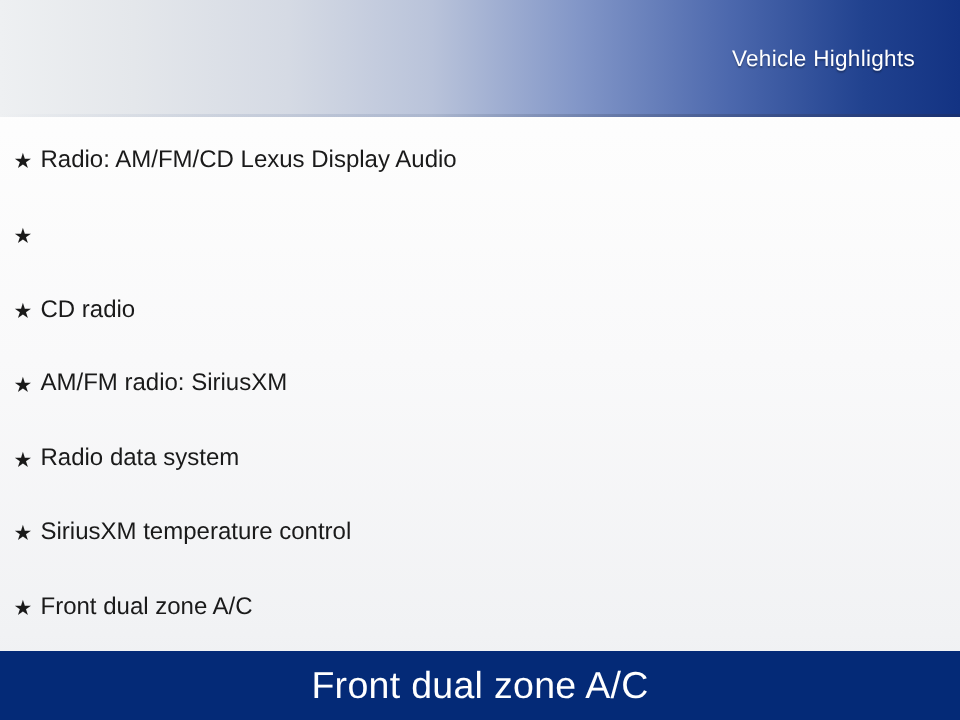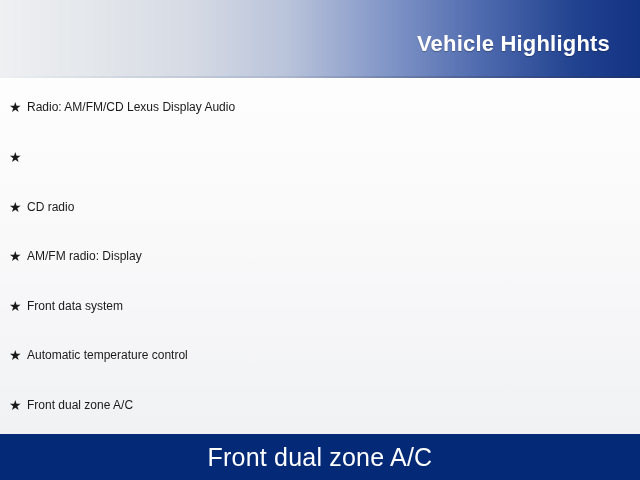--- a/index.html
+++ b/index.html
@@ -45,22 +45,22 @@
     left: 0;
     bottom: 0;
     width: 640px;
     height: 2px;
     background: linear-gradient(to right, rgba(210,214,220,0) 0%, rgba(160,172,196,0.55) 45%, rgba(25,48,112,0.95) 100%);
   }
   .header-title {
     position: absolute;
     right: 30px;
     top: 31px;
-    font-size: 22px;
-    font-weight: bold;
+    font-size: 15px;
+    font-weight: normal;
     color: #ffffff;
     letter-spacing: 0.2px;
     text-shadow: 0 1px 1px rgba(0,0,0,0.28);
     white-space: nowrap;
   }
 
   
   .highlights {
     position: absolute;
     left: 0;
@@ -83,21 +83,21 @@
     display: inline-block;
     width: 18px;
     margin-left: 9px;
     text-align: left;
     font-size: 14px;
     line-height: 1;
     color: #191919;
     flex: 0 0 auto;
   }
   .highlight-label {
-    font-size: 12px;
+    font-size: 16px;
     line-height: 20px;
     color: #1a1a1a;
     white-space: nowrap;
   }
 
   
   .footer {
     position: absolute;
     left: 0;
     top: 434px;
@@ -137,31 +137,31 @@
       <span class="bullet-star">★</span>
     </li>
 
     <li class="highlight-row" style="top:118px;">
       <span class="bullet-star">★</span>
       <span class="highlight-label">CD radio</span>
     </li>
 
     <li class="highlight-row" style="top:167px;">
       <span class="bullet-star">★</span>
-      <span class="highlight-label">AM/FM radio: Display</span>
+      <span class="highlight-label">AM/FM radio: SiriusXM</span>
     </li>
 
     <li class="highlight-row" style="top:217px;">
       <span class="bullet-star">★</span>
-      <span class="highlight-label">Front data system</span>
+      <span class="highlight-label">Radio data system</span>
     </li>
 
     <li class="highlight-row" style="top:266px;">
       <span class="bullet-star">★</span>
-      <span class="highlight-label">Automatic temperature control</span>
+      <span class="highlight-label">SiriusXM temperature control</span>
     </li>
 
     <li class="highlight-row" style="top:316px;">
       <span class="bullet-star">★</span>
       <span class="highlight-label">Front dual zone A/C</span>
     </li>
 
   </ul>
 
   <div class="footer">

